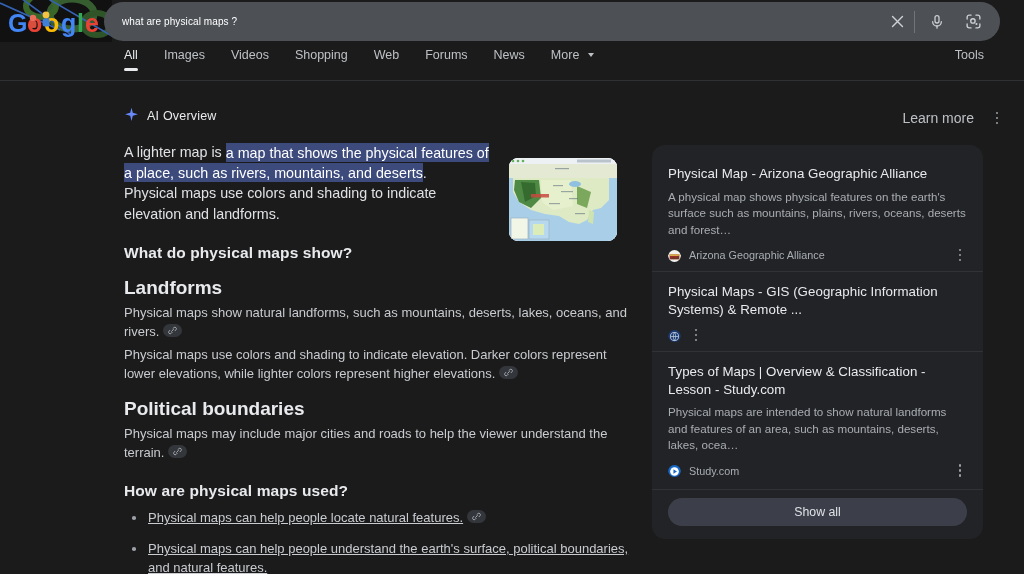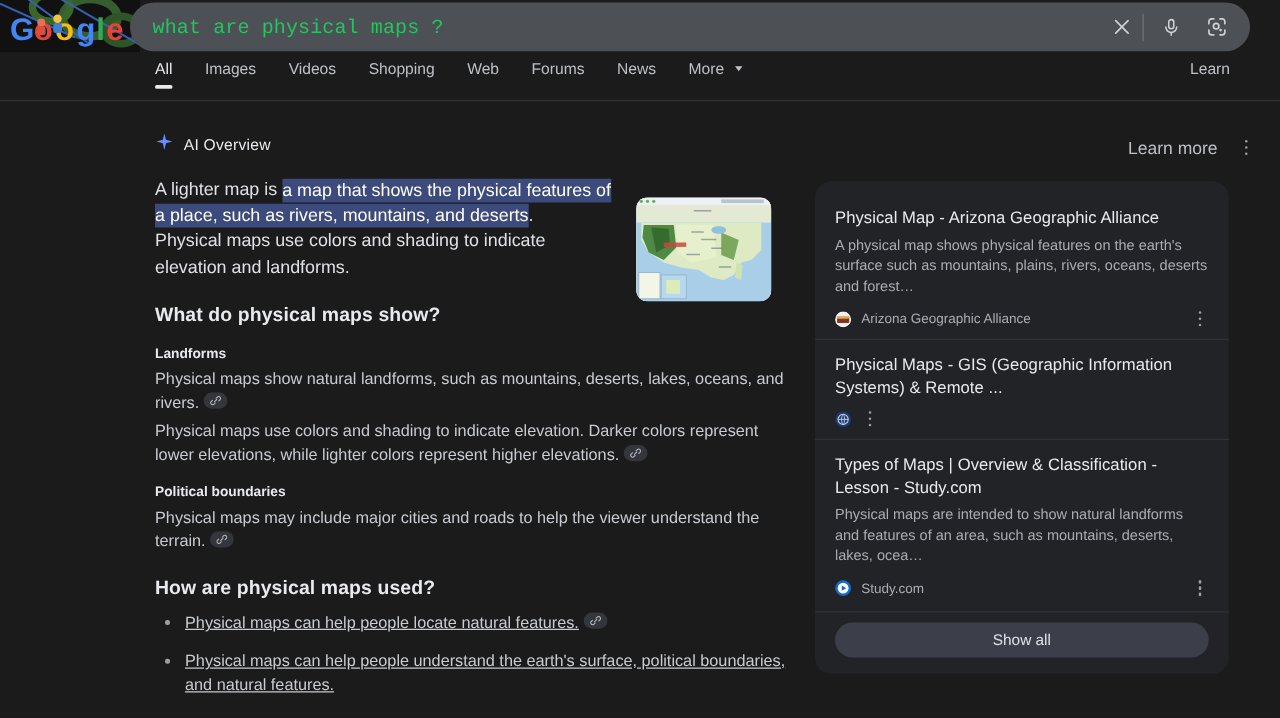--- a/index.html
+++ b/index.html
@@ -29,26 +29,25 @@
     left: 104px; top: 2px;
     width: 896px; height: 39px;
     background: #4d5156;
     border-radius: 24px;
     display: flex;
     align-items: center;
     padding: 0 14px 0 18px;
   }
   .search-text {
     flex: 1;
-    color: #22c55e;
-    font-size: 16px;
+    color: #ffffff;
+    font-size: 10px;
     letter-spacing: .1px;
     white-space: nowrap;
     overflow: hidden;
-    font-family: Liberation Mono, monospace;
   }
   .sb-icon {
     width: 26px; height: 26px;
     display: flex; align-items: center; justify-content: center;
     flex-shrink: 0;
   }
   .sb-divider {
     width: 1px; height: 22px;
     background: #70757a;
     margin: 0 9px 0 4px;
@@ -191,21 +190,21 @@
 
   .sec-h2 {
     margin-top: 20px;
     font-size: 15.5px;
     font-weight: bold;
     color: #e8eaed;
     letter-spacing: .1px;
   }
   .sec-h3 {
     margin-top: 15px;
-    font-size: 11px;
+    font-size: 19px;
     font-weight: bold;
     color: #e8eaed;
   }
   .para {
     margin-top: 4px;
     font-size: 13px;
     line-height: 19px;
     color: #c8cbd0;
   }
   .chip {
@@ -395,21 +394,21 @@
       <div class="navtab">
         <span>News</span>
       </div>
       <div class="navtab">
         <span>More</span>
         <span class="caret"></span>
       </div>
     </div>
 
     <div class="tools-btn">
-      <span>Learn</span>
+      <span>Tools</span>
       <span class="caret"></span>
     </div>
   </div>
 
   <div class="header-rule"></div>
 </div>
 
 <div class="body-wrap">
 
   <div class="ai-col">

